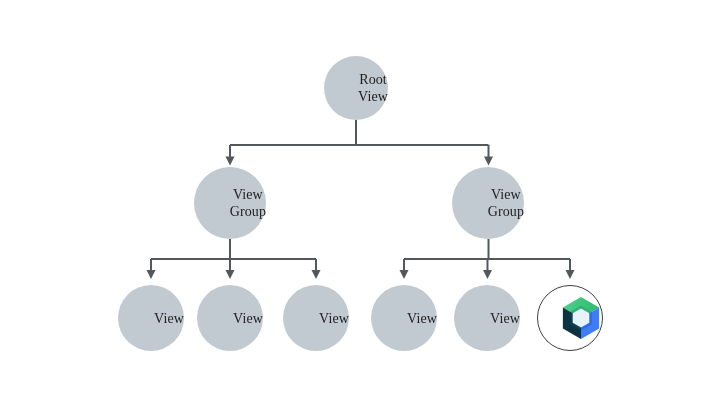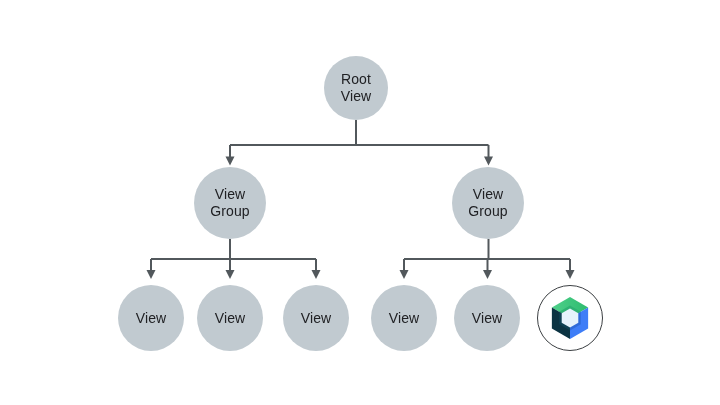--- a/index.html
+++ b/index.html
@@ -19,22 +19,23 @@
     left: 0; top: 0;
     width: 720px; height: 405px;
   }
 
   .node {
     position: absolute;
     border-radius: 50%;
     background: #c1cad0;
     display: flex;
     align-items: center;
-    justify-content: center;
+    justify-content: flex-end;
     box-sizing: border-box;
+    font-family: Liberation Serif, serif;
   }
   .node .label {
     color: #202124;
     font-size: 14px;
     line-height: 17px;
     text-align: center;
     white-space: pre-line;
     letter-spacing: 0.1px;
   }
 

